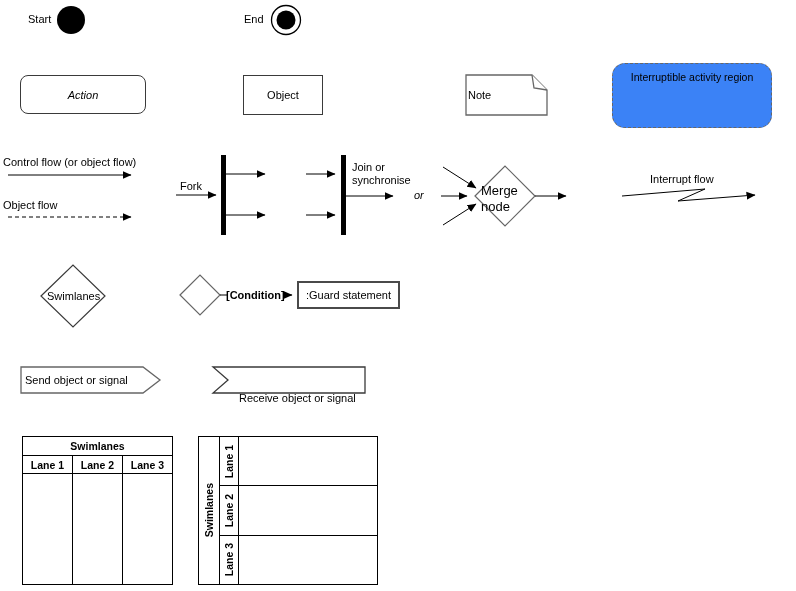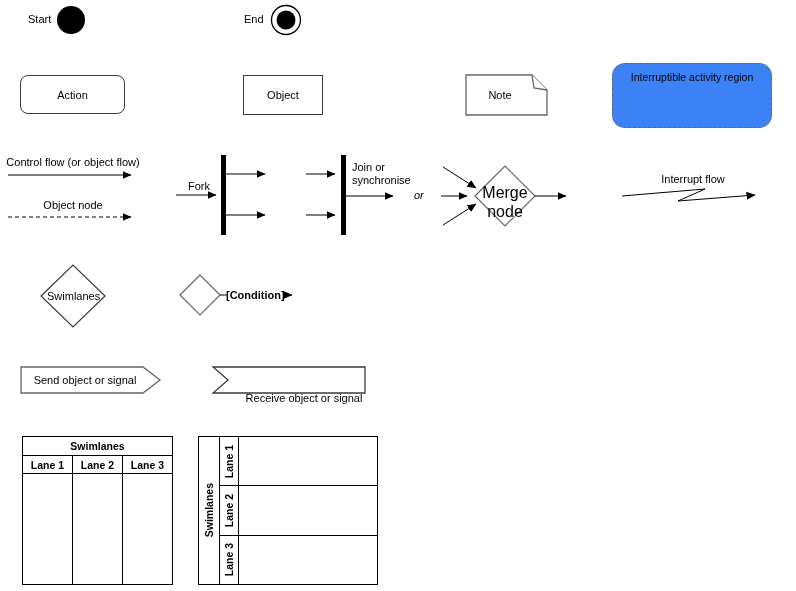--- a/index.html
+++ b/index.html
@@ -4,21 +4,21 @@
 <style>
   * { margin:0; padding:0; box-sizing:border-box; }
   html,body { background:#fff; }
   .canvas {
     position:relative; width:796px; height:591px; background:#fff;
     font-family:"Liberation Sans", sans-serif; font-size:11px; color:#000;
     overflow:hidden;
   }
   svg.layer { position:absolute; left:0; top:0; width:796px; height:591px; }
   .lbl { position:absolute; line-height:1.2; white-space:nowrap; }
-  .ctr { text-align:center; }
+  .ctr { }
   .wrap { white-space:normal; }
   .box {
     position:absolute; border:1px solid #3a3a3a; background:#fff;
     display:flex; align-items:center; justify-content:center;
   }
   .rounded { border-radius:8px; }
   .dashedRegion {
     position:absolute; border:1px dashed #666; border-radius:13px;
     background:#3b82f6;
   }
@@ -98,46 +98,49 @@
     <line x1="220" y1="295" x2="228" y2="295" stroke="#000"></line>
     <line x1="283" y1="295" x2="292" y2="295" stroke="#000" marker-end="url(#arr)"></line>
 
     <polygon points="21,367 143,367 160,380 143,393 21,393" fill="#fff" stroke="#666" stroke-width="1.3"></polygon>
     <polygon points="213,367 365,367 365,393 213,393 228,380" fill="#fff" stroke="#3a3a3a" stroke-width="1.3"></polygon>
   </svg>
 
   <div class="lbl" style="left:28px; top:13px;">Start</div>
   <div class="lbl" style="left:244px; top:13px;">End</div>
 
-  <div class="box rounded" style="left:20px; top:75px; width:105px; height:39px;">
+  <div class="box rounded" style="left:20px; top:75px; width:126px; height:39px;font-style:italic;">
     <span>Action</span>
   </div>
 
   <div class="box" style="left:243px; top:75px; width:80px; height:40px;">
     <span>Object</span>
   </div>
 
   <div class="lbl ctr" style="left:468px; top:89px; width:64px;">Note</div>
 
   <div class="dashedRegion" style="left:612px; top:63px; width:160px; height:65px;">
     <div class="regionTitle">Interruptible activity region</div>
   </div>
 
   <div class="lbl ctr" style="left:3px; top:156px; width:140px;">Control flow (or object flow)</div>
-  <div class="lbl ctr" style="left:3px; top:199px; width:140px;">Object node</div>
+  <div class="lbl ctr" style="left:3px; top:199px; width:140px;">Object flow</div>
 
   <div class="lbl ctr" style="left:180px; top:180px; width:38px;">Fork</div>
   <div class="lbl wrap" style="left:352px; top:161px; width:66px;">Join or synchronise</div>
   <div class="lbl italic" style="left:414px; top:189px;">or</div>
-  <div class="lbl ctr wrap" style="left:481px; top:183px; width:48px; font-size:16px;">Merge node</div>
+  <div class="lbl ctr wrap" style="left:481px; top:183px; width:48px; font-size:13px;">Merge node</div>
   <div class="lbl ctr" style="left:650px; top:173px; width:86px;">Interrupt flow</div>
 
   <div class="lbl ctr" style="left:47px; top:290px; width:52px;">Swimlanes</div>
 
   <div class="lbl ctr" style="left:226px; top:289px; width:58px;font-weight:bold;">[Condition]</div>
+  <div class="box guardBox" style="left:297px; top:281px; width:103px; height:28px;">
+    <span>:Guard statement</span>
+  </div>
 
   <div class="lbl ctr" style="left:25px; top:374px; width:120px;">Send object or signal</div>
   <div class="lbl ctr" style="left:232px; top:392px; width:130px;margin-left:7px;">Receive object or signal</div>
 
   <div class="swimV">
     <div class="title">Swimlanes</div>
     <div class="laneHdrs">
       <div>Lane 1</div>
       <div>Lane 2</div>
       <div>Lane 3</div>

